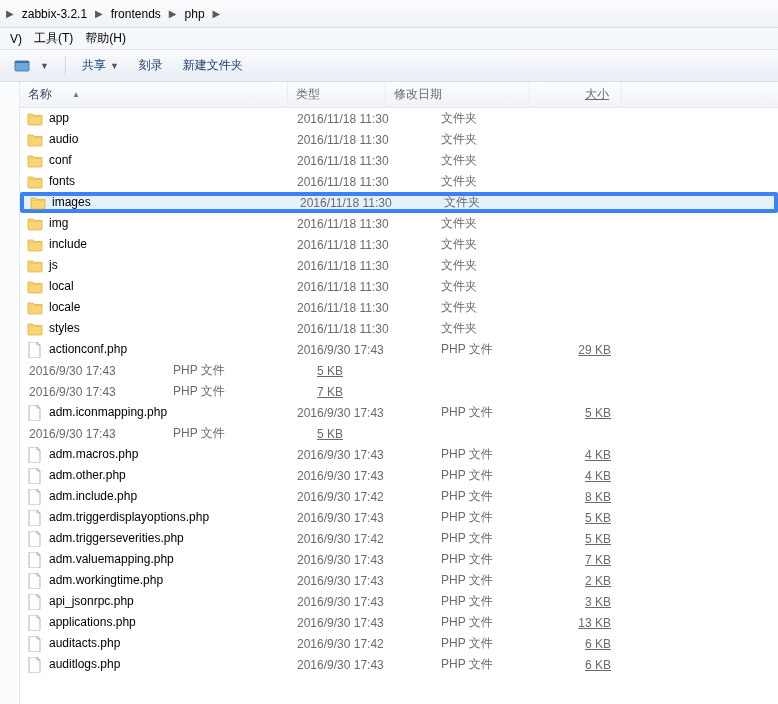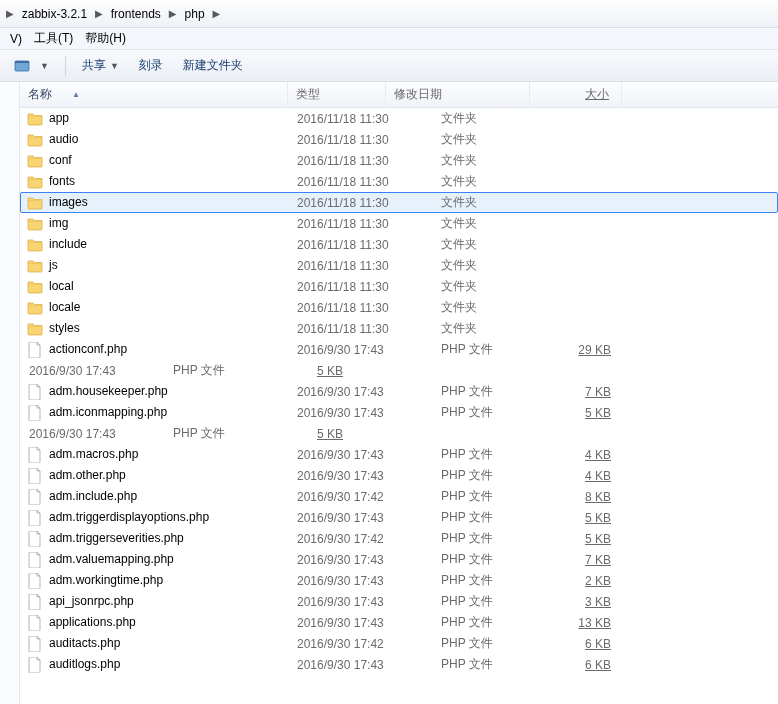--- a/index.html
+++ b/index.html
@@ -77,21 +77,21 @@
 .col-type { width: 98px; padding-left: 8px; display: flex; align-items: center; color: #6a6a6a; }
 .col-size { width: 92px; padding-right: 12px; display: flex; align-items: center; justify-content: flex-end; color: #6a6a6a; text-decoration: underline; }
 .filerow {
   display: flex;
   height: 21px;
   align-items: center;
   border: 1px solid transparent;
 }
 .filerow.selected {
   background: #e6f1fb;
-  border: 1px solid #3b82f6;
+  border: 4px solid #3b82f6;
   border-radius: 2px;
 }
 .filerow .col-name { padding-left: 6px; }
 .icon { width: 16px; height: 16px; margin-right: 6px; display: inline-flex; align-items: center; justify-content: center; }
 .icon-folder svg { width: 16px; height: 16px; }
 .icon-file svg { width: 14px; height: 16px; }
 .sort-arrow { margin-left: 20px; font-size: 8px; color: #5d7aa8; }
 </style>
 </head>
 <body>
@@ -315,29 +315,20 @@
           <div class="col-date">2016/9/30 17:43</div>
           <div class="col-type">PHP 文件</div>
           <div class="col-size">29 KB</div>
         </div>
         <div class="filerow">
           <div class="col-date">2016/9/30 17:43</div>
           <div class="col-type">PHP 文件</div>
           <div class="col-size">5 KB</div>
         </div>
         <div class="filerow">
-          <div class="col-name">
-            <span class="icon icon-file">
-              <svg viewBox="0 0 14 16">
-                <path d="M2 0h7l3 3v12a1 1 0 0 1-1 1H2a1 1 0 0 1-1-1V1a1 1 0 0 1 1-1z" fill="#ffffff" stroke="#9aa4ae" stroke-width="0.8"></path>
-                <path d="M9 0v3h3" fill="none" stroke="#9aa4ae" stroke-width="0.8"></path>
-              </svg>
-            </span>
-            <span>adm.housekeeper.php</span>
-          </div>
           <div class="col-date">2016/9/30 17:43</div>
           <div class="col-type">PHP 文件</div>
           <div class="col-size">7 KB</div>
         </div>
         <div class="filerow">
           <div class="col-name">
             <span class="icon icon-file">
               <svg viewBox="0 0 14 16">
                 <path d="M2 0h7l3 3v12a1 1 0 0 1-1 1H2a1 1 0 0 1-1-1V1a1 1 0 0 1 1-1z" fill="#ffffff" stroke="#9aa4ae" stroke-width="0.8"></path>
                 <path d="M9 0v3h3" fill="none" stroke="#9aa4ae" stroke-width="0.8"></path>

